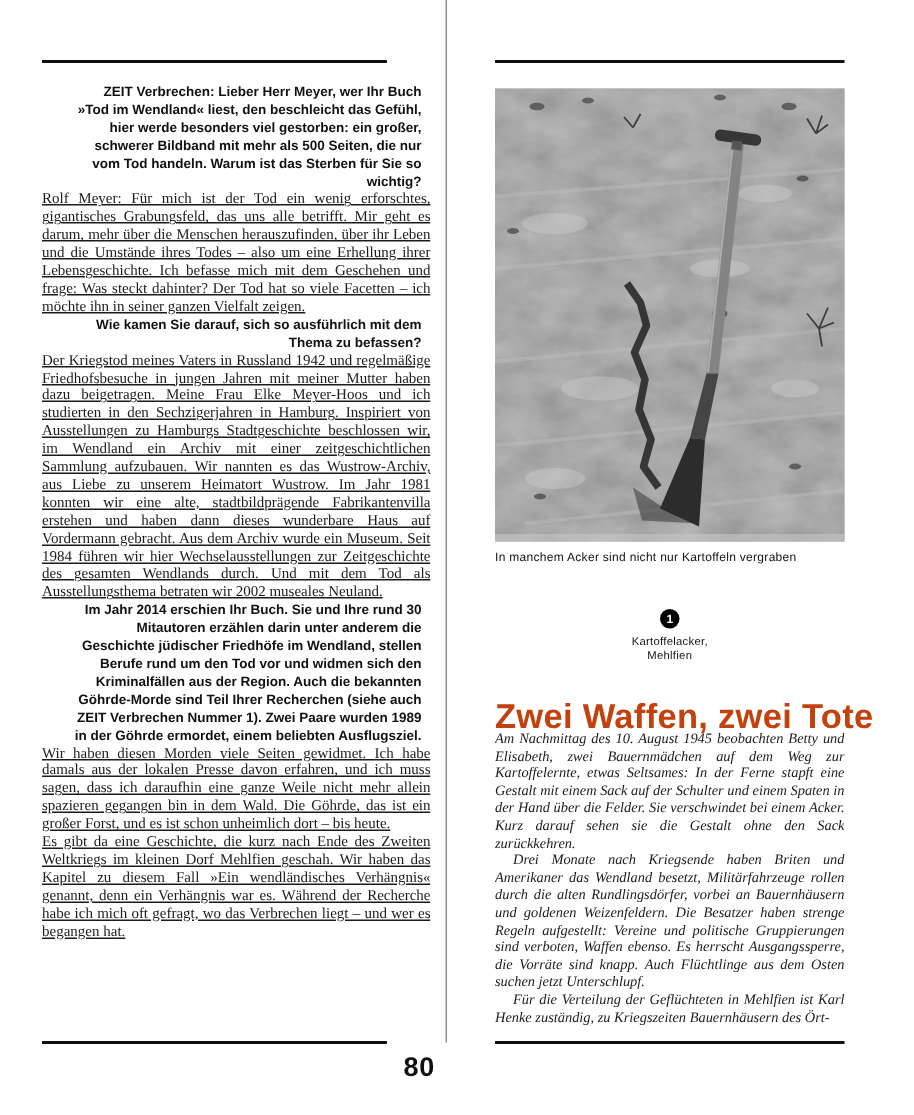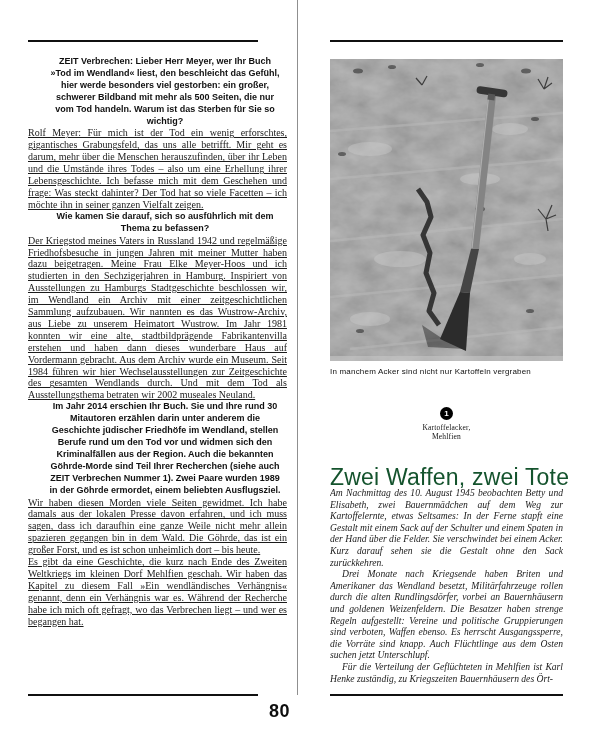--- a/index.html
+++ b/index.html
@@ -13,21 +13,21 @@
   .rule-right-top{left:330px;top:40px;width:233px;}
   .rule-right-bottom{left:330px;top:694px;width:233px;}
   .divider{position:absolute;left:297px;top:0;width:1px;height:695px;background:#8f8f8f;}
 
   .col-left-text{
     position:absolute;left:28px;top:56px;width:259px;height:638px;overflow:hidden;
     font-size:10px;line-height:11.9px;text-align:justify;
   }
   .answer{margin:0;text-decoration:underline;}
   .question{
-    margin:0;padding-left:21px;padding-right:6px;text-align:center;
+    margin:0;padding-left:21px;padding-right:6px;text-align:right;
     font-family:"Liberation Sans", sans-serif;font-weight:bold;font-size:9px;
     line-height:11.9px;color:#111;
   }
 
   .photo{
     position:absolute;left:330px;top:59px;width:233px;height:302px;overflow:hidden;
     background:#9b9b9b;
   }
   .photo svg{display:block;}
 
@@ -37,26 +37,26 @@
   }
   .marker{
     position:absolute;left:330px;top:402px;width:233px;text-align:center;
     font-family:"Liberation Sans", sans-serif;color:#111;
   }
   .marker-circle{
     display:inline-flex;align-items:center;justify-content:center;
     width:13px;height:13px;border-radius:50%;background:#000;color:#fff;
     font-size:8px;font-weight:bold;line-height:13px;
   }
-  .marker-label{font-size:7.5px;line-height:9px;margin-top:3px;letter-spacing:0.2px;font-family:Liberation Serif, serif;}
+  .marker-label{font-size:7.5px;line-height:9px;margin-top:3px;letter-spacing:0.2px;}
 
   .headline{
     position:absolute;left:330px;top:449px;width:260px;white-space:nowrap;
-    font-family:"Liberation Sans", sans-serif;font-weight:normal;font-size:23px;
-    letter-spacing:0.2px;color:#14532d;
+    font-family:"Liberation Sans", sans-serif;font-weight:bold;font-size:23px;
+    letter-spacing:0.2px;color:#c2410c;
   }
   .col-right-text{
     position:absolute;left:330px;top:487px;width:233px;height:208px;overflow:hidden;
     font-size:9.6px;line-height:11.6px;text-align:justify;font-style:italic;
   }
   .col-right-text p{margin:0;}
   .col-right-text p.indent{text-indent:12px;}
 
   .page-number{
     position:absolute;left:269px;top:701px;width:62px;text-align:left;

